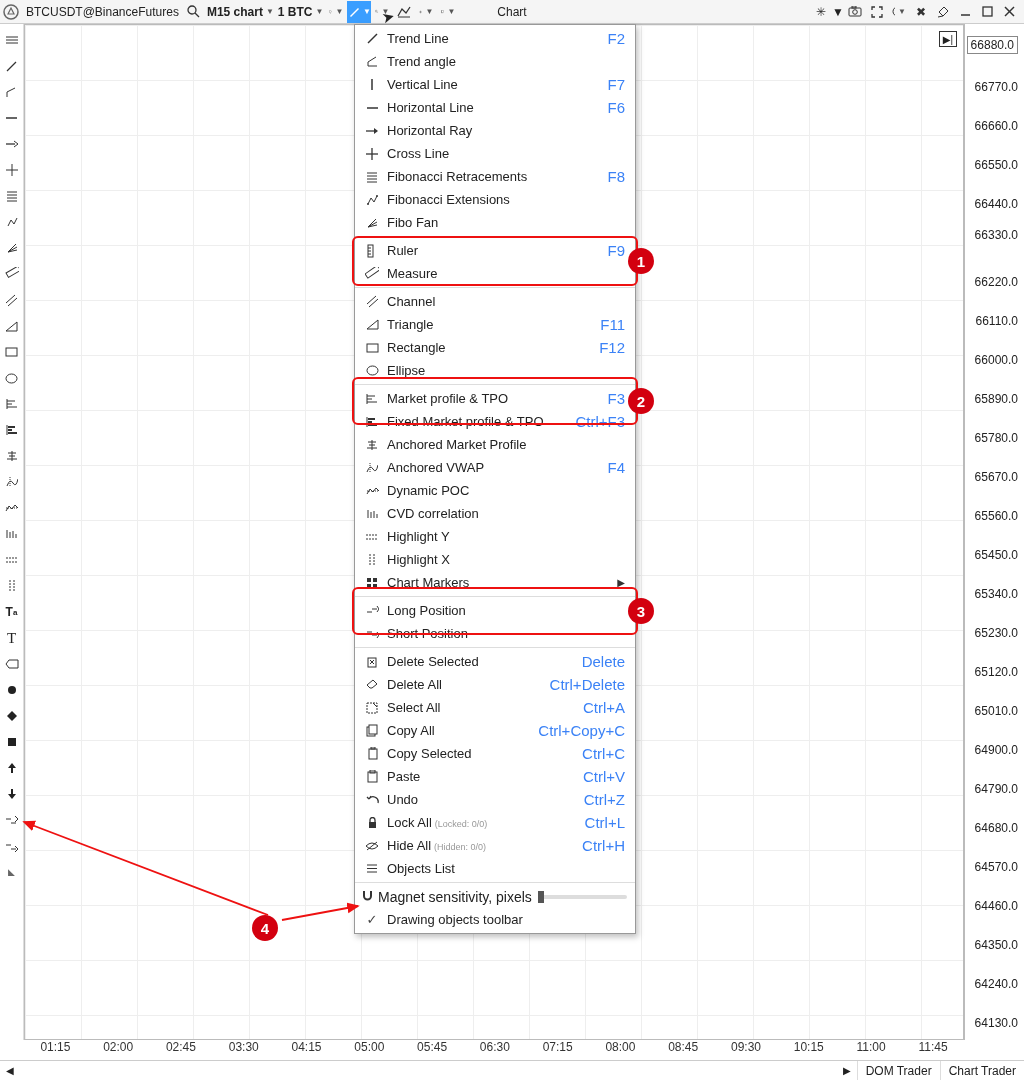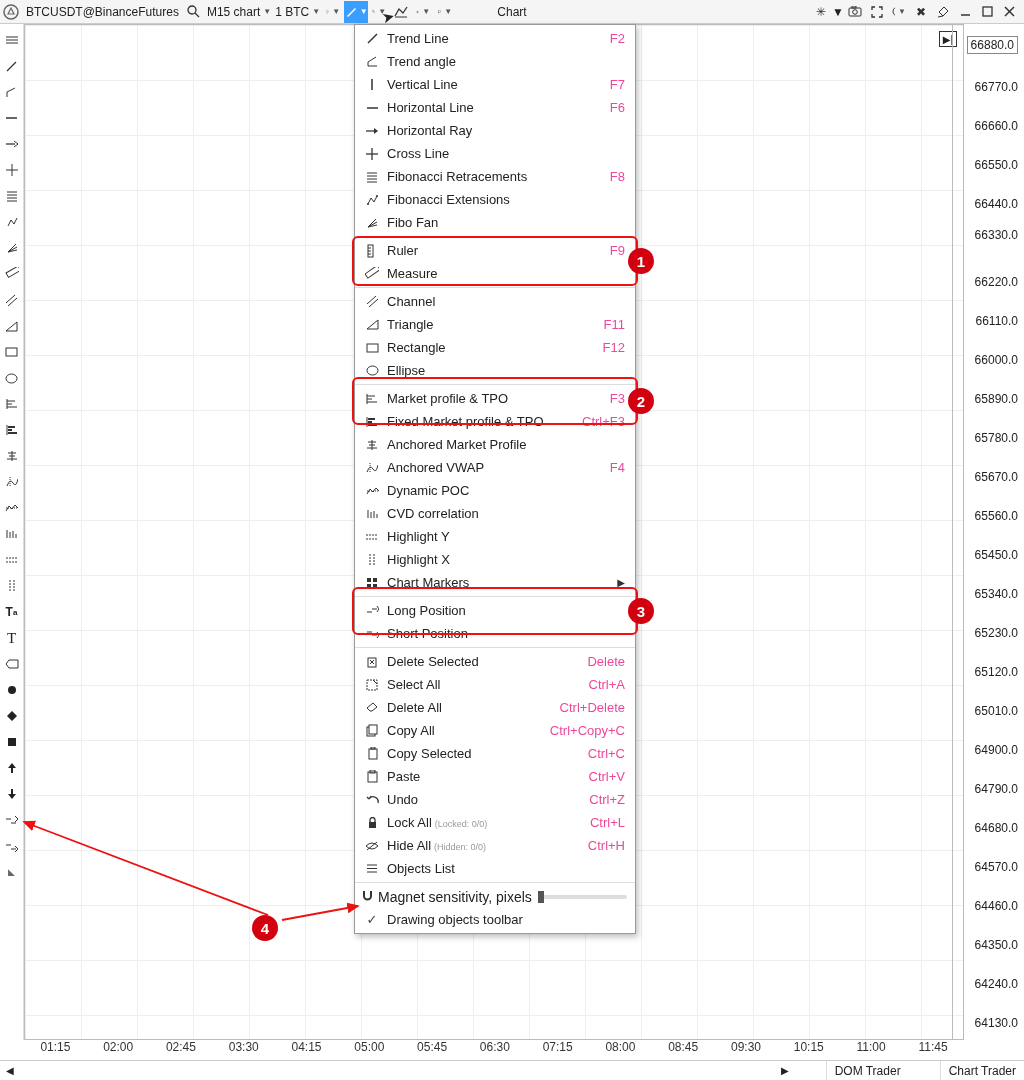--- a/index.html
+++ b/index.html
@@ -3,52 +3,52 @@
 <meta charset="utf-8">
 <style>
 * { box-sizing: border-box; margin: 0; padding: 0; }
 body { font-family: "Segoe UI", Arial, sans-serif; font-size: 12px; color: #222; width: 1024px; height: 1080px; background: #fff; overflow: hidden; position: relative; }
 
 
 .topbar { height: 24px; display: flex; align-items: center; border-bottom: 1px solid #ccc; background: #f5f5f5; position: relative; }
 .topbar .logo { width: 22px; height: 22px; display:flex; align-items:center; justify-content:center; }
 .topbar .sym { font-weight: 400; padding: 0 4px; }
 .topbar .ico { width: 18px; height: 18px; display:flex; align-items:center; justify-content:center; margin: 0 2px; color:#333; }
-.dd { padding: 0 2px; display:flex; align-items:center; }
+.dd { padding: 0 2px; display:flex; align-items:center;font-weight:bold; }
 .dd .arr { font-size: 8px; margin-left: 3px; color: #555; }
 .topbar .chartlabel { position:absolute; left: 50%; transform: translateX(-50%); }
 .topbar .right { margin-left: auto; display:flex; align-items:center; padding-right: 4px; }
 .pencil-active { background: #3a9eff; color: #fff; width: 24px; height: 22px; display:flex; align-items:center; justify-content:center; }
 .pencil-active .arr { font-size: 8px; margin-left: 2px; }
 
 
 .sidebar { position:absolute; left:0; top:24px; width:24px; bottom: 40px; border-right: 1px solid #ddd; display:flex; flex-direction:column; align-items:center; gap:10px; padding-top:8px; background:#fff; }
 .sidebar .t { width:18px; height:16px; display:flex; align-items:center; justify-content:center; color:#222; font-size:13px; }
 
 
 .chart { position:absolute; left:24px; top:24px; right:60px; bottom:40px; border:1px solid #bbb; background-image: linear-gradient(#eee 1px, transparent 1px), linear-gradient(90deg, #eee 1px, transparent 1px); background-size: 56px 55px; }
 .play-box { position:absolute; right:6px; top:6px; width:18px; height:16px; border:1px solid #333; display:flex; align-items:center; justify-content:center; font-size:10px; }
 
 
-.yaxis { position:absolute; right:0; top:24px; width:72px; bottom:40px; border-left:1px solid #bbb; }
+.yaxis { position:absolute; right:0; top:24px; width:60px; bottom:40px; border-left:1px solid #bbb; }
 .yaxis div { position:absolute; right:6px; font-size:12px; color:#222; }
 .price-box { position:absolute; right:2px; top:12px; background:#fff; border:1px solid #888; padding:1px 3px; font-size:11px; }
 
 
 .xaxis { position:absolute; left:24px; bottom:20px; right:60px; height:20px; display:flex; justify-content:space-around; align-items:flex-start; font-size:12px; color:#333; border-top: none; }
 .statusbar { position:absolute; left:0; bottom:0; right:0; height:20px; border-top:1px solid #ccc; display:flex; align-items:center; font-size:12px; }
 .statusbar .spacer { flex:1; }
-.statusbar .btn { padding: 0 8px; border-left:1px solid #ddd; height:100%; display:flex; align-items:center;margin-left:31px; }
+.statusbar .btn { padding: 0 8px; border-left:1px solid #ddd; height:100%; display:flex; align-items:center; }
 
 
 .menu { position:absolute; left:354px; top:24px; width:282px; background:#fff; border:1px solid #999; box-shadow: 2px 3px 6px rgba(0,0,0,.25); z-index:10; padding:2px 0; }
 .mi { display:flex; align-items:center; height:23px; padding:0 10px 0 6px; position:relative;justify-content:space-between; }
 .mi .micon { width:22px; display:flex; justify-content:center; color:#444; font-size:13px; }
 .mi .mlabel { flex:1; padding-left:4px; font-size:13px; color:#222; }
-.mi .mhint { font-size:13px; color:#ec4899; }
+.mi .mhint { font-size:15px; color:#3b82f6; }
 .mi .mlabel2 { font-size:9px; color:#999; margin-left:3px; }
 .mi .subarr { font-size:10px; color:#333; }
 .msep { height:1px; background:#ddd; margin:2px 0; }
 .magrow { display:flex; align-items:center; height:23px; padding:0 8px 0 6px; }
 .magrow .sldr { flex:1; height:4px; background:#ddd; position:relative; margin-left:6px; border-radius:2px; }
 .magrow .sldr .hndl { position:absolute; left:0; top:-4px; width:6px; height:12px; background:#555; }
 .check { font-size:12px; }
 
 
 .hl { position:absolute; border:2px solid #e11; border-radius:6px; z-index:20; pointer-events:none; }
@@ -693,36 +693,36 @@
           <rect x="2" y="2" width="8" height="9" fill="none" stroke="#333"></rect>
           <line x1="4" y1="4" x2="8" y2="8" stroke="#333"></line>
           <line x1="8" y1="4" x2="4" y2="8" stroke="#333"></line>
         </svg>
       </span>
       <span class="mlabel">Delete Selected</span>
       <span class="mhint">Delete</span>
     </div>
   <div class="mi">
       <span class="micon">
+        <svg width="13" height="11">
+          <path d="M4 9 L1 6 L7 1 L11 5 L6 9 Z" fill="none" stroke="#333"></path>
+        </svg>
+      </span>
+      <span class="mlabel">Delete All</span>
+      <span class="mhint">Ctrl+Delete</span>
+    </div>
+  <div class="mi">
+      <span class="micon">
         <svg width="12" height="12">
           <rect x="1" y="1" width="10" height="10" fill="none" stroke="#333" stroke-dasharray="2,1"></rect>
           <path d="M7 1 L11 5" stroke="#333"></path>
         </svg>
       </span>
       <span class="mlabel">Select All</span>
       <span class="mhint">Ctrl+A</span>
-    </div>
-  <div class="mi">
-      <span class="micon">
-        <svg width="13" height="11">
-          <path d="M4 9 L1 6 L7 1 L11 5 L6 9 Z" fill="none" stroke="#333"></path>
-        </svg>
-      </span>
-      <span class="mlabel">Delete All</span>
-      <span class="mhint">Ctrl+Delete</span>
     </div>
   <div class="mi">
       <span class="micon">
         <svg width="12" height="13">
           <rect x="1" y="3" width="8" height="9" fill="none" stroke="#333"></rect>
           <rect x="3" y="1" width="8" height="9" fill="#fff" stroke="#333"></rect>
         </svg>
       </span>
       <span class="mlabel">Copy All</span>
       <span class="mhint">Ctrl+Copy+C</span>

